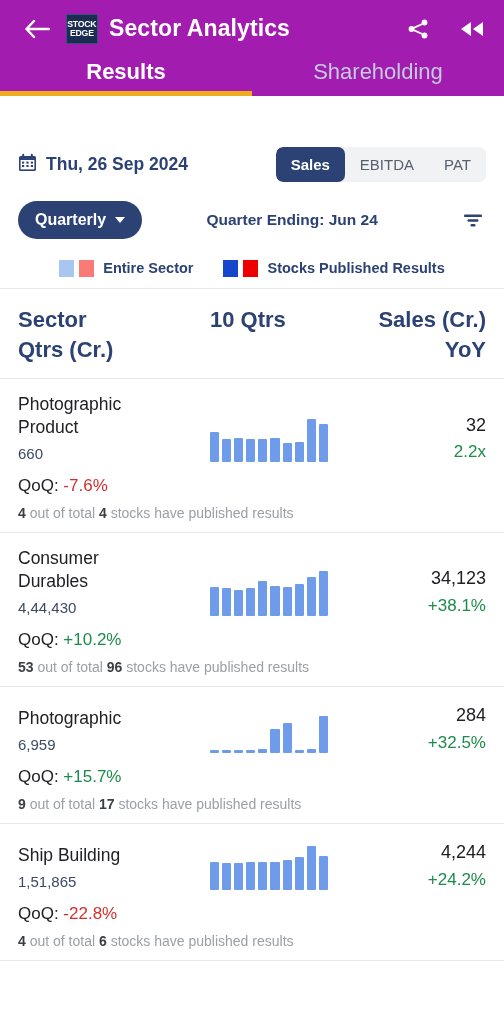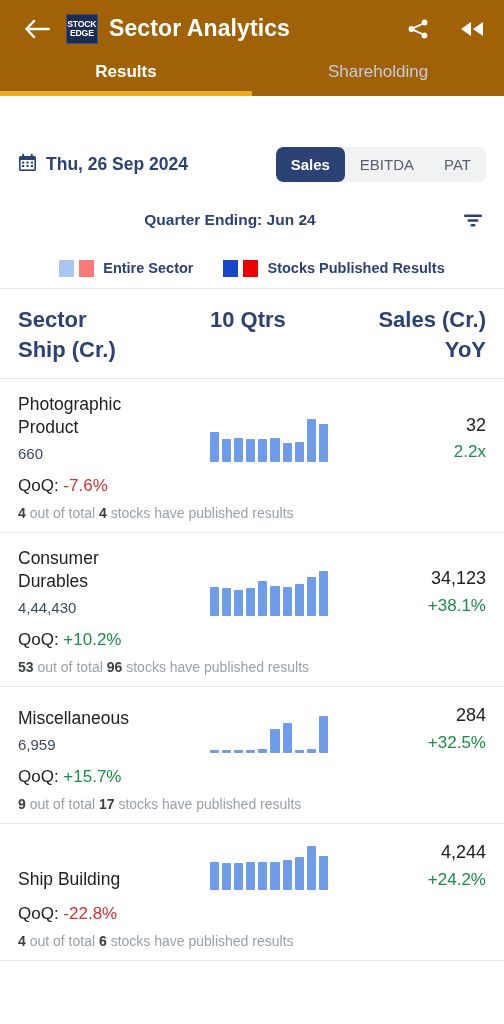--- a/index.html
+++ b/index.html
@@ -5,21 +5,21 @@
   * { box-sizing: border-box; margin: 0; padding: 0; }
   html, body {
     width: 504px; height: 1024px;
     background: #ffffff;
     font-family: "Liberation Sans", sans-serif;
     overflow: hidden;
   }
 
   
   .appbar {
-    background: #a16207;
+    background: #a21caf;
     height: 96px;
     position: relative;
   }
   .appbar-top {
     display: flex;
     align-items: center;
     height: 57px;
     padding: 0 18px 0 22px;
   }
   .back-icon {
@@ -61,21 +61,21 @@
 
   
   .tabs {
     display: flex;
     height: 39px;
     position: relative;
   }
   .tab {
     flex: 1 1 50%;
     display: flex; align-items: center; justify-content: center;
-    font-size: 17px;
+    font-size: 22px;
     color: #c2cbe0;
     padding-bottom: 10px;
   }
   .tab.active { color: #ffffff; font-weight: bold; }
   .tab-underline {
     position: absolute;
     bottom: 0; left: 0;
     width: 50%; height: 5px;
     background: #eead1c;
   }
@@ -290,20 +290,24 @@
       <span class="date-text">Thu, 26 Sep 2024</span>
     </div>
     <div class="segmented">
       <div class="seg active">Sales</div>
       <div class="seg">EBITDA</div>
       <div class="seg">PAT</div>
     </div>
   </div>
 
   <div class="filter-row-2">
+    <div class="dropdown">
+      <span>Quarterly</span>
+      <span class="caret"></span>
+    </div>
     <div class="quarter-label">Quarter Ending: Jun 24</div>
     <div class="funnel">
       <svg width="24" height="24" viewBox="0 0 24 24">
         <rect x="3" y="6.5" width="18" height="2.6" rx="1.2" fill="#2c4274"></rect>
         <rect x="6.5" y="11.2" width="11" height="2.6" rx="1.2" fill="#2c4274"></rect>
         <rect x="9.5" y="15.9" width="5" height="2.6" rx="1.2" fill="#2c4274"></rect>
       </svg>
     </div>
   </div>
 
@@ -318,21 +322,21 @@
       <span class="sw" style="background:#1546cc"></span>
       <span class="sw" style="background:#ef0000"></span>
       <span class="label">Stocks Published Results</span>
     </div>
   </div>
 </div>
 
 <div class="table-head">
   <div class="th-sector">
     <div>Sector</div>
-    <div>Ship (Cr.)</div>
+    <div>Qtrs (Cr.)</div>
   </div>
   <div class="th-qtrs">10 Qtrs</div>
   <div class="th-sales">
     <div>Sales (Cr.)</div>
     <div>YoY</div>
   </div>
 </div>
 
 <div id="rows-container">
     <div class="row">
@@ -393,21 +397,21 @@
       <span>QoQ:</span>
       <span class="pos">+10.2%</span>
     </div>
     <div class="published">
       <b>53</b><span> out of total </span><b>96</b><span> stocks have published results</span>
     </div>
   </div>
     <div class="row">
     <div class="row-main">
       <div class="cell-sector">
-        <div class="sector-name">Miscellaneous</div>
+        <div class="sector-name">Photographic</div>
         <div class="mcap">6,959</div>
       </div>
       <div class="cell-chart">
           <div class="bar" style="height:6%"></div>
           <div class="bar" style="height:6%"></div>
           <div class="bar" style="height:6%"></div>
           <div class="bar" style="height:6%"></div>
           <div class="bar" style="height:8%"></div>
           <div class="bar" style="height:48%"></div>
           <div class="bar" style="height:62%"></div>
@@ -425,20 +429,21 @@
       <span class="pos">+15.7%</span>
     </div>
     <div class="published">
       <b>9</b><span> out of total </span><b>17</b><span> stocks have published results</span>
     </div>
   </div>
     <div class="row">
     <div class="row-main">
       <div class="cell-sector">
         <div class="sector-name">Ship Building</div>
+        <div class="mcap">1,51,865</div>
       </div>
       <div class="cell-chart">
           <div class="bar" style="height:58%"></div>
           <div class="bar" style="height:56%"></div>
           <div class="bar" style="height:54%"></div>
           <div class="bar" style="height:58%"></div>
           <div class="bar" style="height:58%"></div>
           <div class="bar" style="height:58%"></div>
           <div class="bar" style="height:62%"></div>
           <div class="bar" style="height:68%"></div>

